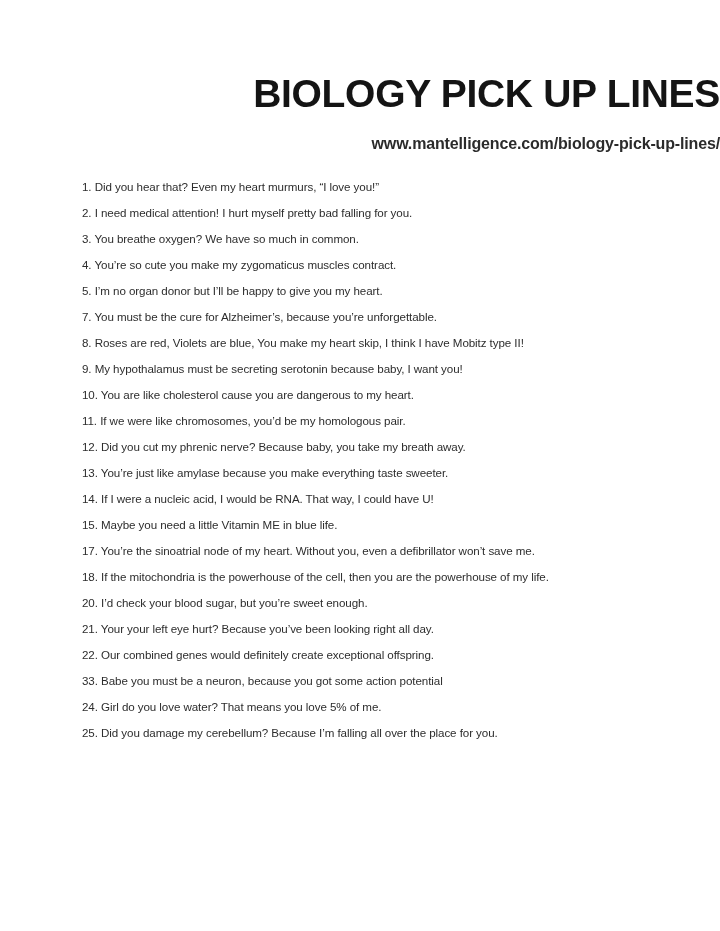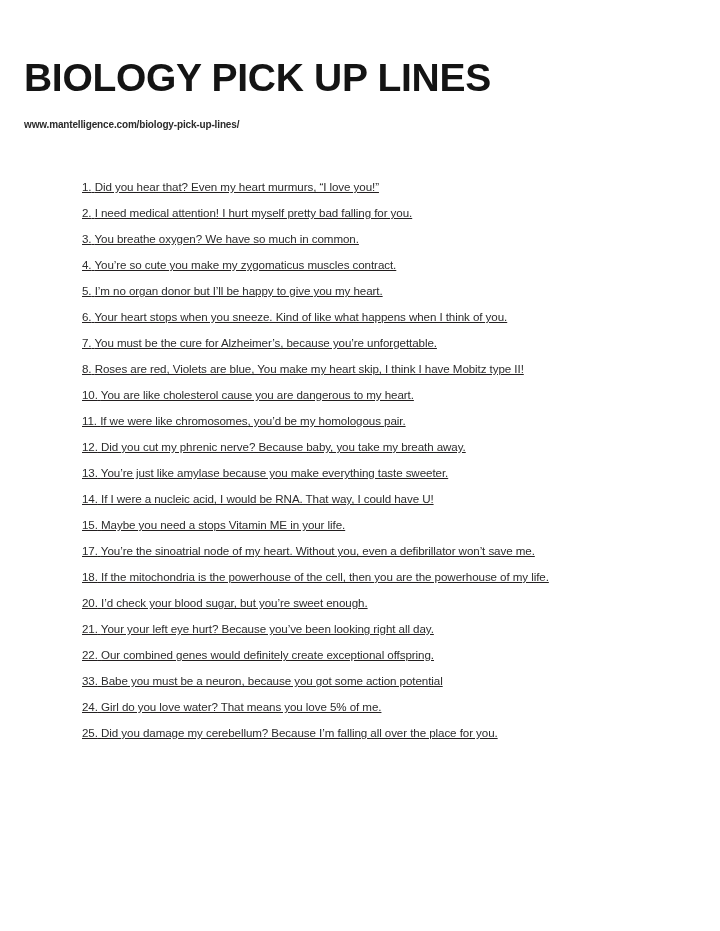--- a/index.html
+++ b/index.html
@@ -16,52 +16,50 @@
     overflow: hidden;
   }
   .page {
     position: relative;
     width: 720px;
     height: 931px;
     background: #ffffff;
     box-sizing: border-box;
   }
   .doc-header {
-    text-align: left;
-    padding-top: 58px;
-    margin-left: 24px;
+    text-align: right;
+    padding-top: 74px;
   }
   .doc-title {
     font-family: "Liberation Sans", sans-serif;
     font-size: 39px;
     font-weight: bold;
     letter-spacing: -0.3px;
     line-height: 1.05;
     color: #141414;
     margin: 0;
     white-space: nowrap;
   }
   .doc-subtitle {
     font-family: "Liberation Sans", sans-serif;
-    font-size: 10px;
+    font-size: 16px;
     font-weight: bold;
     color: #2b2b2b;
     margin: 0;
     padding-top: 20px;
     letter-spacing: -0.15px;
   }
   .lines-list {
     list-style: none;
     margin: 0;
     padding: 0;
     position: absolute;
     left: 82px;
     top: 174px;
     width: 580px;
-    text-decoration: underline;
   }
   .line-item {
     font-family: "Liberation Sans", sans-serif;
     font-size: 11.6px;
     line-height: 26px;
     height: 26px;
     color: #2d2d2d;
     white-space: nowrap;
     letter-spacing: -0.08px;
   }
@@ -81,29 +79,29 @@
     <h1 class="doc-title">BIOLOGY PICK UP LINES</h1>
     <p class="doc-subtitle">www.mantelligence.com/biology-pick-up-lines/</p>
   </div>
 
   <ol class="lines-list">
       <li class="line-item"><span class="line-num">1.</span> <span class="line-text">Did you hear that? Even my heart murmurs, “I love you!”</span></li>
       <li class="line-item"><span class="line-num">2.</span> <span class="line-text">I need medical attention! I hurt myself pretty bad falling for you.</span></li>
       <li class="line-item"><span class="line-num">3.</span> <span class="line-text">You breathe oxygen? We have so much in common.</span></li>
       <li class="line-item"><span class="line-num">4.</span> <span class="line-text">You’re so cute you make my zygomaticus muscles contract.</span></li>
       <li class="line-item"><span class="line-num">5.</span> <span class="line-text">I’m no organ donor but I’ll be happy to give you my heart.</span></li>
-      <li class="line-item"><span class="line-num">6.</span> <span class="line-text">Your heart stops when you sneeze. Kind of like what happens when I think of you.</span></li>
       <li class="line-item"><span class="line-num">7.</span> <span class="line-text">You must be the cure for Alzheimer’s, because you’re unforgettable.</span></li>
       <li class="line-item"><span class="line-num">8.</span> <span class="line-text">Roses are red, Violets are blue, You make my heart skip, I think I have Mobitz type II!</span></li>
+      <li class="line-item"><span class="line-num">9.</span> <span class="line-text">My hypothalamus must be secreting serotonin because baby, I want you!</span></li>
       <li class="line-item"><span class="line-num">10.</span> <span class="line-text">You are like cholesterol cause you are dangerous to my heart.</span></li>
       <li class="line-item"><span class="line-num">11.</span> <span class="line-text">If we were like chromosomes, you’d be my homologous pair.</span></li>
       <li class="line-item"><span class="line-num">12.</span> <span class="line-text">Did you cut my phrenic nerve? Because baby, you take my breath away.</span></li>
       <li class="line-item"><span class="line-num">13.</span> <span class="line-text">You’re just like amylase because you make everything taste sweeter.</span></li>
       <li class="line-item"><span class="line-num">14.</span> <span class="line-text">If I were a nucleic acid, I would be RNA. That way, I could have U!</span></li>
-      <li class="line-item"><span class="line-num">15.</span> <span class="line-text">Maybe you need a stops Vitamin ME in your life.</span></li>
+      <li class="line-item"><span class="line-num">15.</span> <span class="line-text">Maybe you need a little Vitamin ME in blue life.</span></li>
       <li class="line-item"><span class="line-num">17.</span> <span class="line-text">You’re the sinoatrial node of my heart. Without you, even a defibrillator won’t save me.</span></li>
       <li class="line-item"><span class="line-num">18.</span> <span class="line-text">If the mitochondria is the powerhouse of the cell, then you are the powerhouse of my life.</span></li>
       <li class="line-item"><span class="line-num">20.</span> <span class="line-text">I’d check your blood sugar, but you’re sweet enough.</span></li>
       <li class="line-item"><span class="line-num">21.</span> <span class="line-text">Your your left eye hurt? Because you’ve been looking right all day.</span></li>
       <li class="line-item"><span class="line-num">22.</span> <span class="line-text">Our combined genes would definitely create exceptional offspring.</span></li>
       <li class="line-item"><span class="line-num">33.</span> <span class="line-text">Babe you must be a neuron, because you got some action potential</span></li>
       <li class="line-item"><span class="line-num">24.</span> <span class="line-text">Girl do you love water? That means you love 5% of me.</span></li>
       <li class="line-item"><span class="line-num">25.</span> <span class="line-text">Did you damage my cerebellum? Because I’m falling all over the place for you.</span></li>
     </ol>
 

